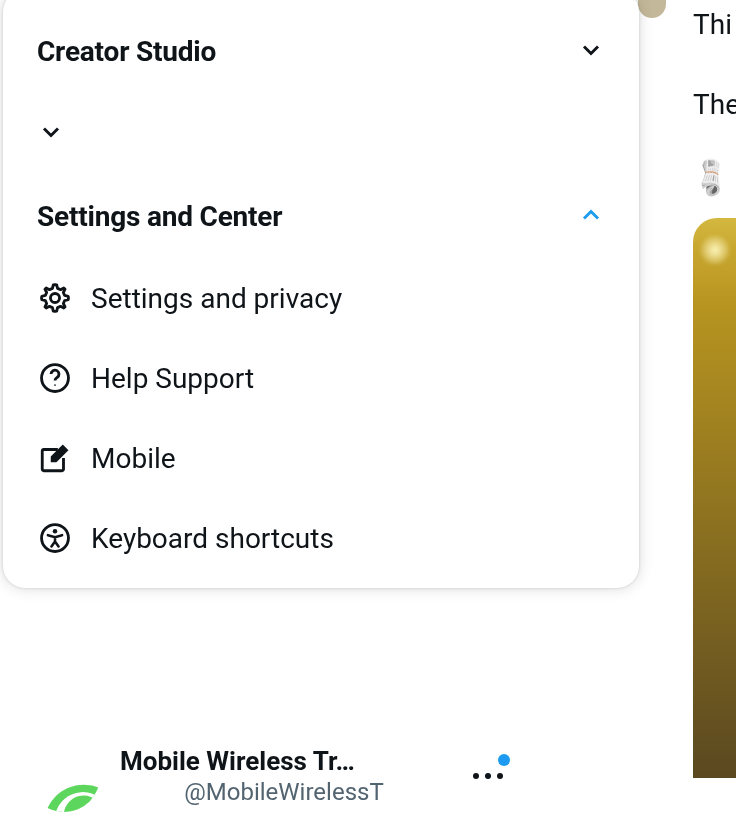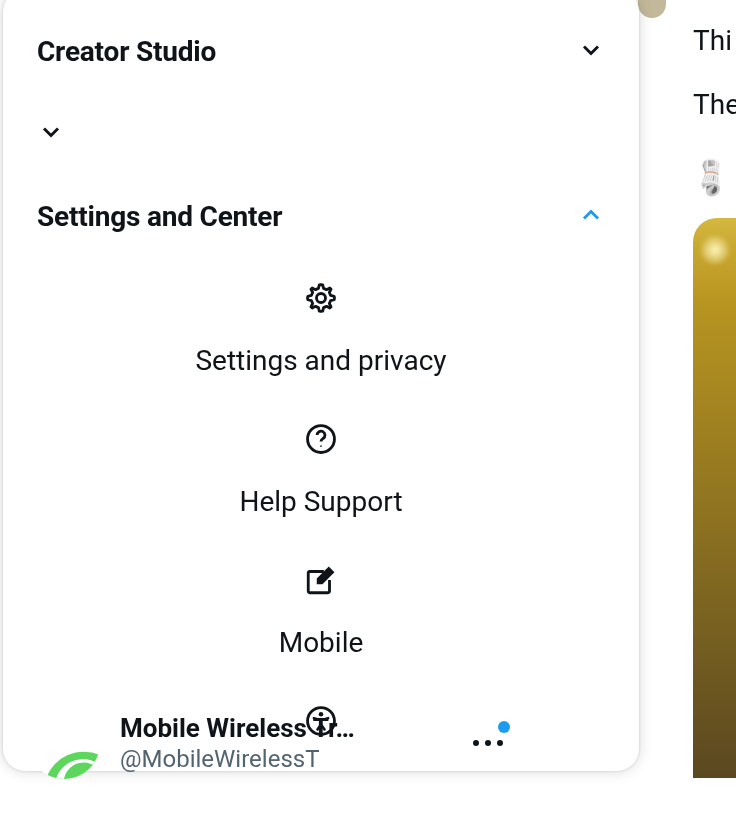--- a/index.html
+++ b/index.html
@@ -45,24 +45,23 @@
       stroke: #0f1419;
       stroke-width: 2.5;
       fill: none;
     }
     .chevron-up {
       stroke: #1d9bf0;
     }
     .menu-item {
       display: flex;
       align-items: center;
-      gap: 28px;
+      gap: 18px;
       padding: 22px 34px;
       cursor: pointer;
-      flex-direction: column;
     }
     .menu-item .icon-wrap {
       width: 36px;
       height: 36px;
       display: flex;
       align-items: center;
       justify-content: center;
     }
     .menu-item .icon-wrap svg {
       width: 34px;
@@ -72,21 +71,21 @@
       stroke-width: 2;
     }
     .menu-item .label {
       font-size: 28px;
       font-weight: 400;
       color: #0f1419;
     }
     .profile-area {
       position: absolute;
       left: 28px;
-      top: 707px;
+      top: 740px;
       display: flex;
       align-items: center;
       gap: 20px;
       width: 480px;
     }
     .avatar {
       width: 72px;
       height: 72px;
       border-radius: 50%;
       background: #fff;
@@ -106,20 +105,21 @@
       font-weight: 700;
       color: #0f1419;
       white-space: nowrap;
       overflow: hidden;
       text-overflow: ellipsis;
     }
     .profile-handle {
       font-size: 24px;
       color: #536471;
       margin-top: 2px;
+      text-align: center;
     }
     .more-button {
       position: relative;
       display: flex;
       align-items: center;
       justify-content: center;
       width: 40px;
       height: 40px;
     }
     .more-dots {
@@ -142,21 +142,21 @@
       border-radius: 50%;
     }
     .bg-text {
       position: absolute;
       left: 693px;
       color: #0f1419;
       font-size: 28px;
       font-weight: 400;
       white-space: nowrap;
     }
-    .bg-text-1 { top: 24px; }
+    .bg-text-1 { top: 8px; }
     .bg-text-2 { top: 88px; }
     .bg-emoji {
       position: absolute;
       left: 693px;
       top: 160px;
       font-size: 30px;
       transform: rotate(45deg);
     }
     .bg-image {
       position: absolute;
@@ -257,20 +257,21 @@
   </div>
 
   <div class="menu-item">
     <span class="icon-wrap">
       <svg viewBox="0 0 24 24">
         <circle cx="12" cy="12" r="9.5"></circle>
         <circle cx="12" cy="7.2" r="1.6" fill="#0f1419" stroke="none"></circle>
         <path d="M7 10 L12 11.5 L17 10 M12 11.5 L12 14.5 M12 14.5 L9.5 18 M12 14.5 L14.5 18" stroke-width="1.8" stroke-linecap="round"></path>
       </svg>
     </span>
+    <span class="label">Keyboard shortcuts</span>
   </div>
 
 </div>
 
 <div class="profile-area">
   <div class="avatar">
     <svg viewBox="0 0 72 72">
       <path d="M 18 72 A 40 40 0 0 1 72 48 L 72 72 Z" fill="#5cd65c"></path>
       <path d="M 28 72 A 28 28 0 0 1 72 58 L 72 72 Z" fill="#ffffff"></path>
       <path d="M 36 72 A 20 20 0 0 1 72 64 L 72 72 Z" fill="#5cd65c"></path>

